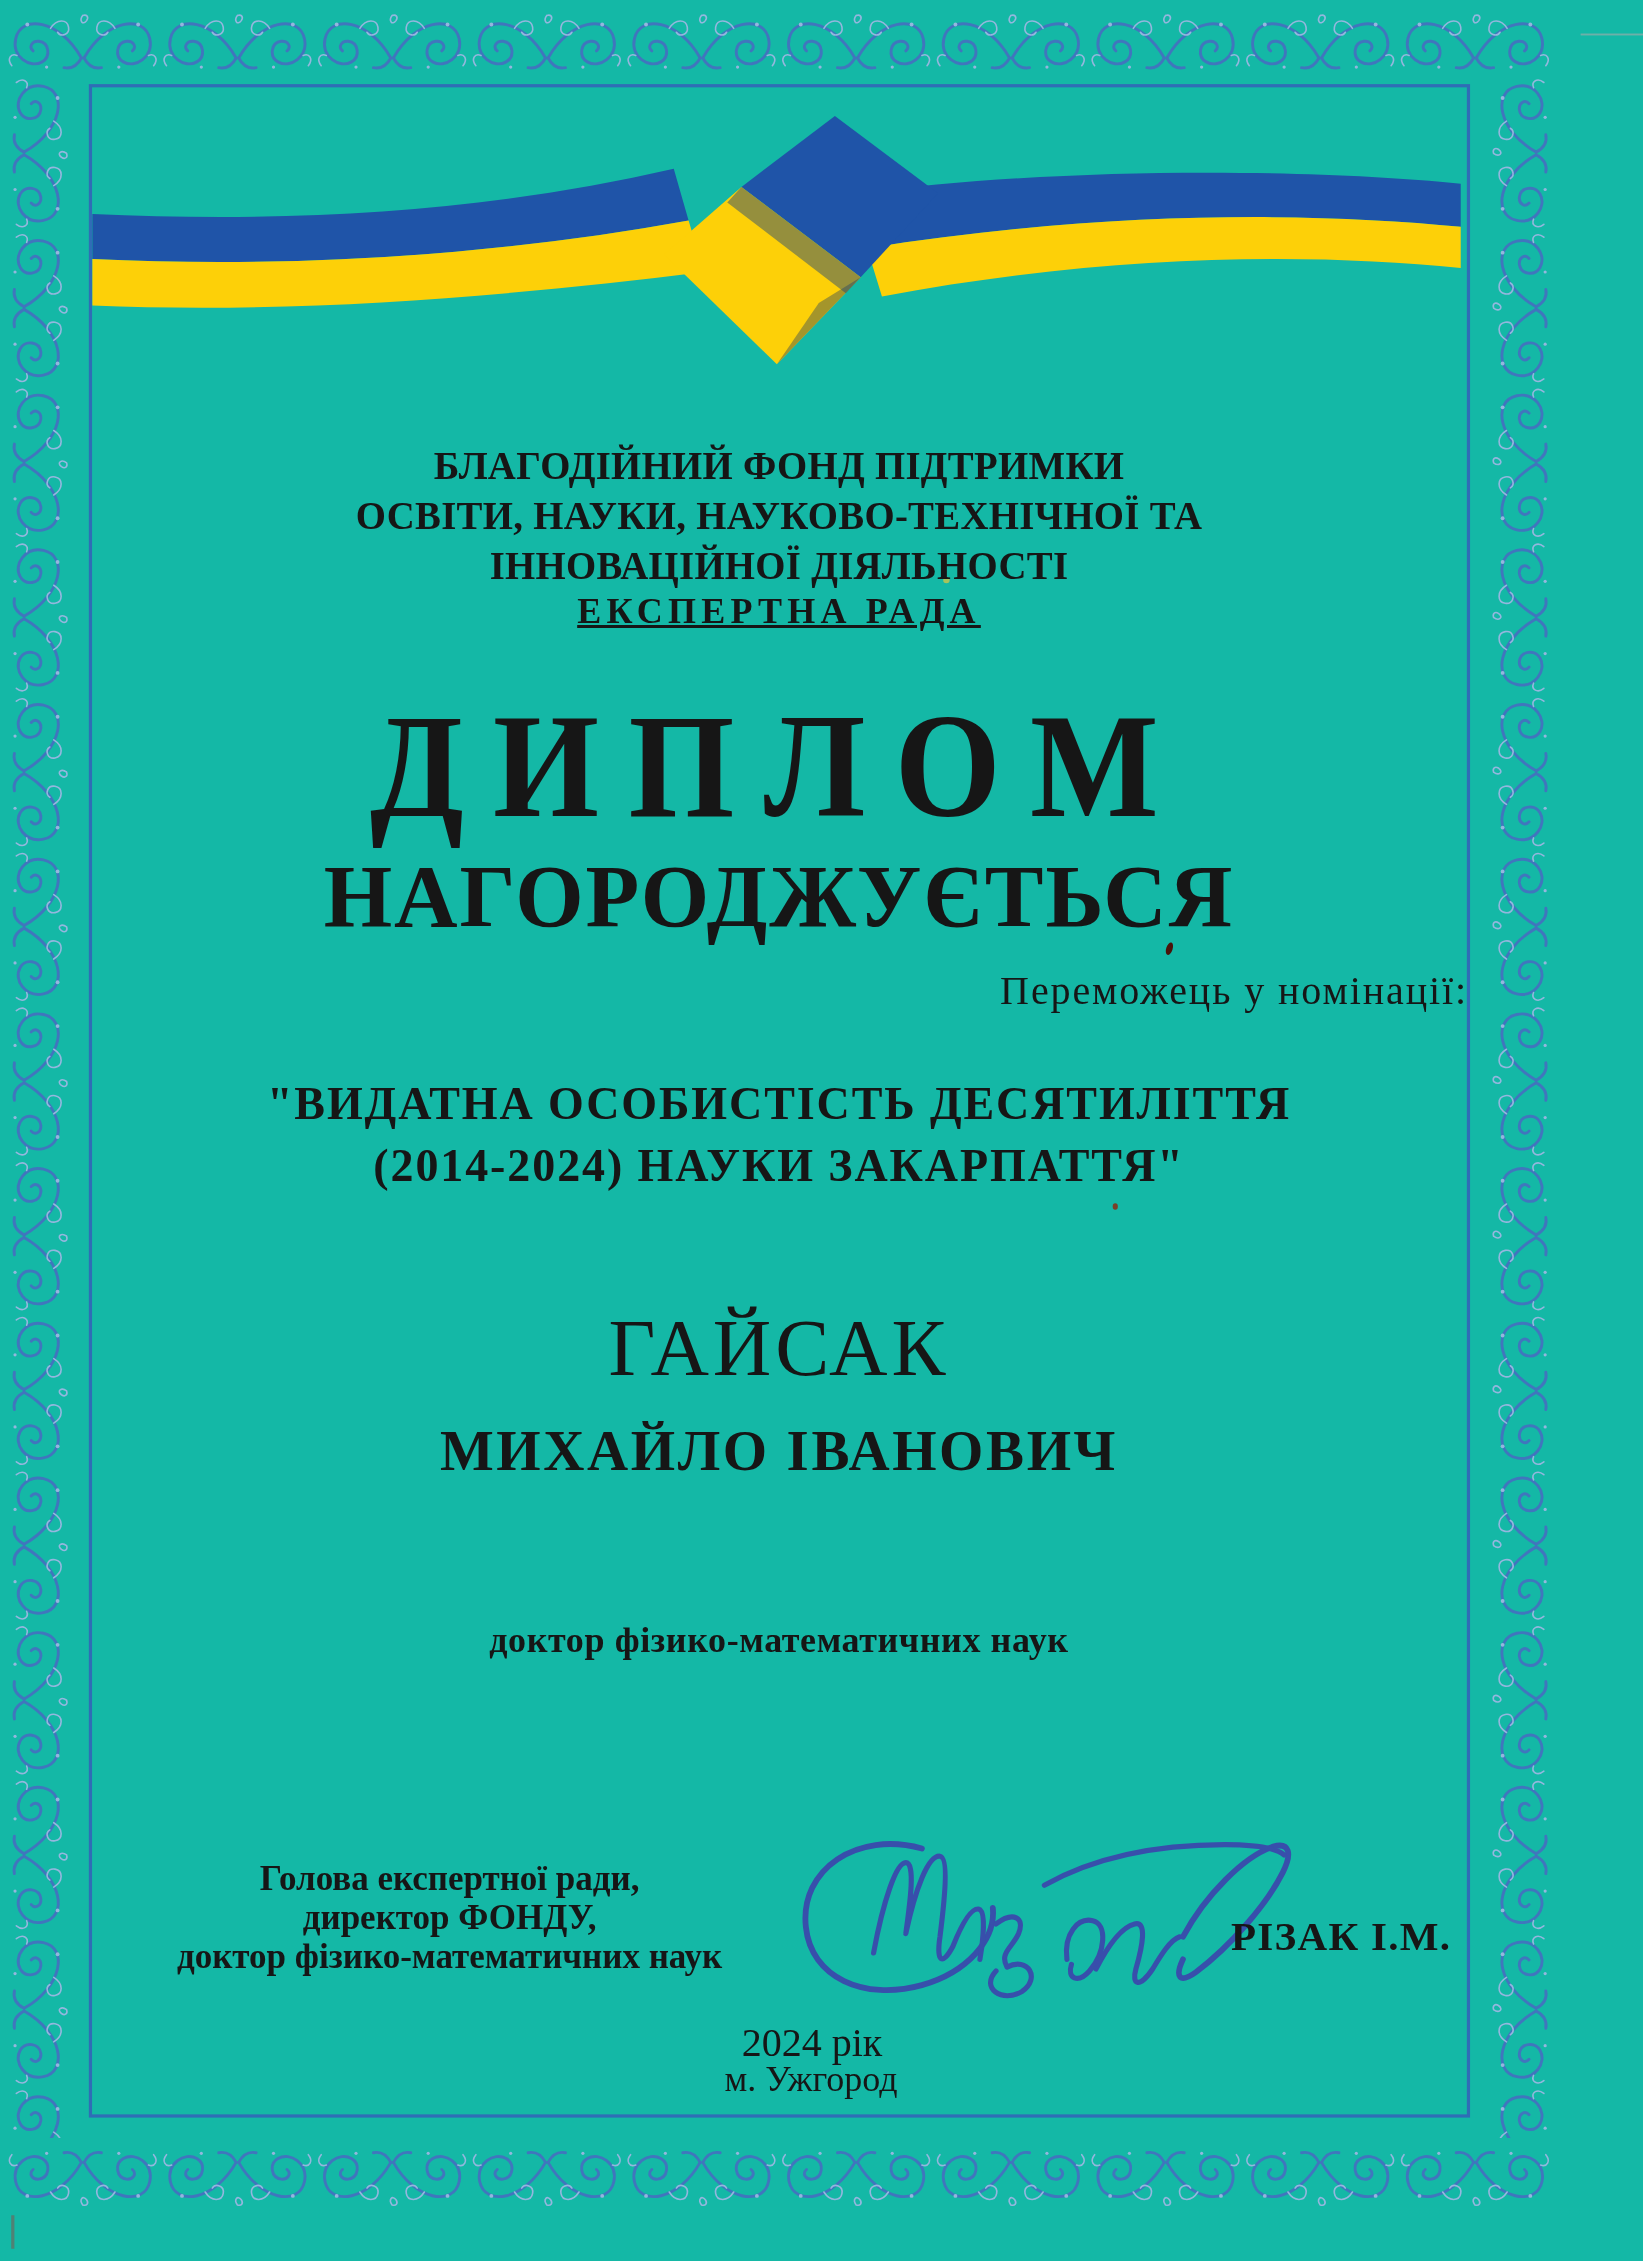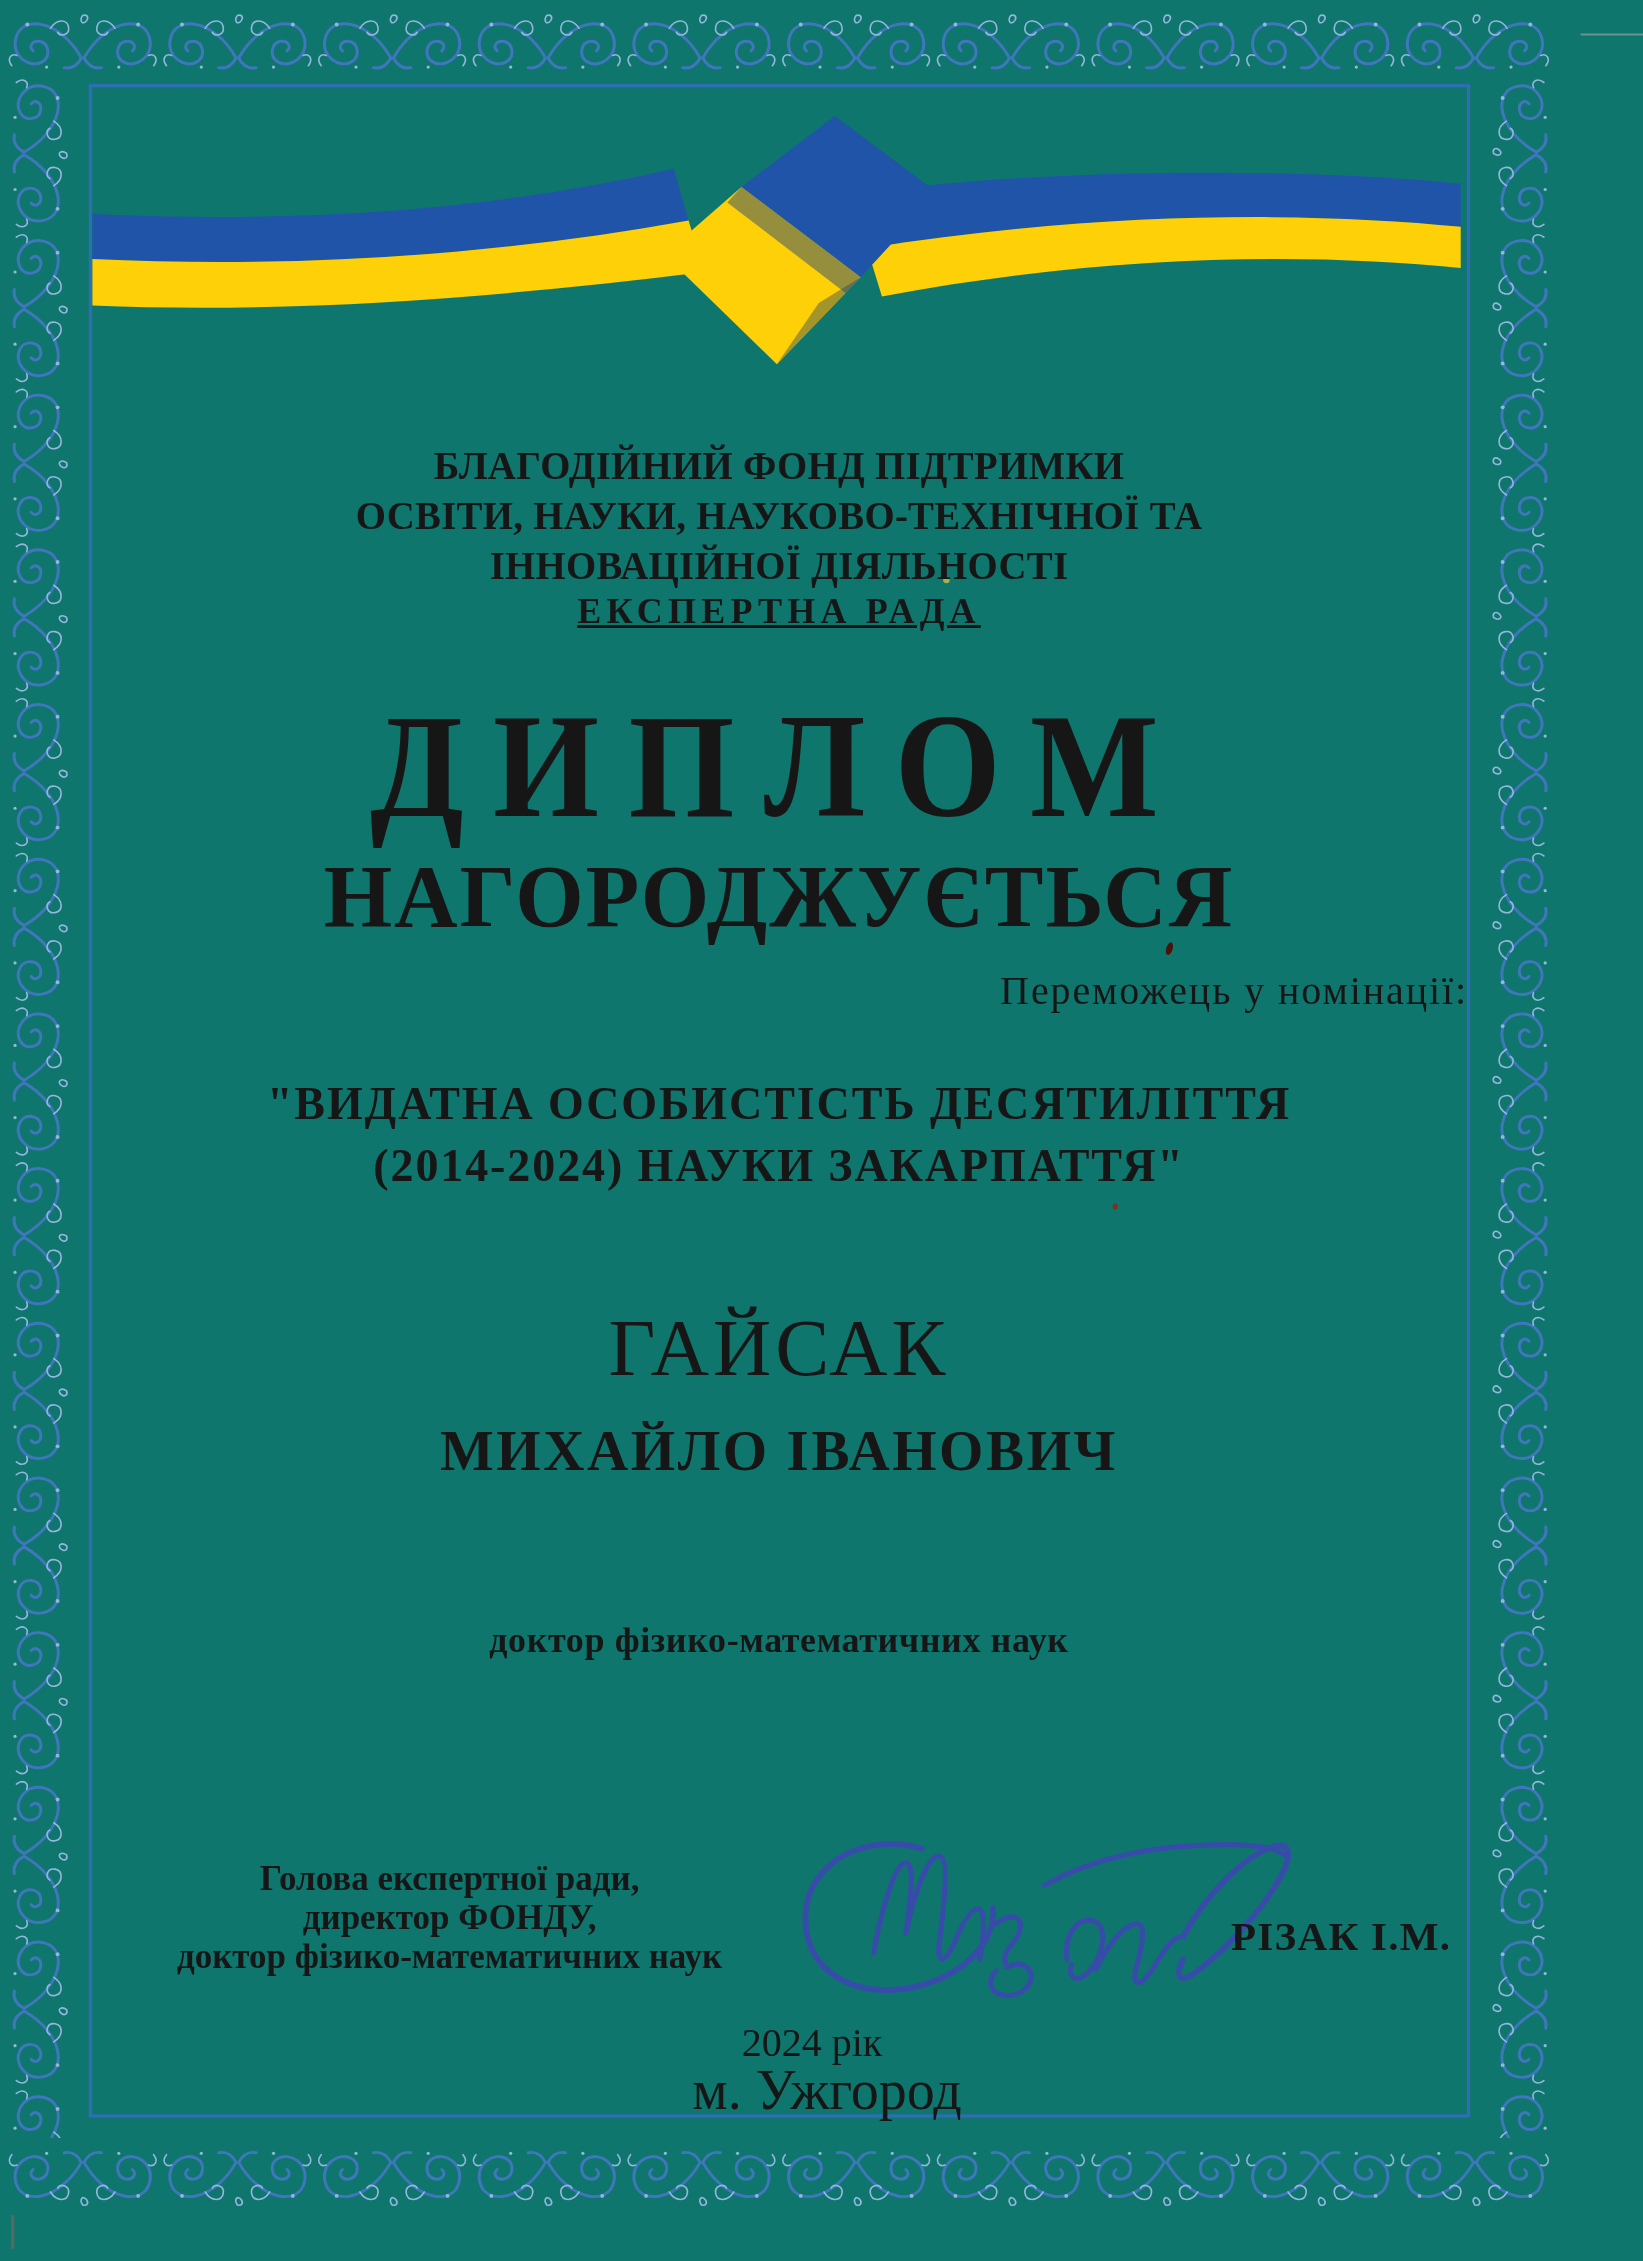--- a/index.html
+++ b/index.html
@@ -1,20 +1,20 @@
 <!DOCTYPE html>
 <html style="font-size:10.3px"><head>
 <meta charset="utf-8">
 <style>
   html,body{margin:0;padding:0;background:#ffffff;}
   .page{
     position:relative;
     width:1644px;
     height:2261px;
-    background:#0f766e;
+    background:#14b8a6;
     overflow:hidden;
     font-family:"Liberation Serif","DejaVu Serif",serif;
     color:#161616;
   }
   .art{position:absolute;left:0;top:0;width:1644px;height:2261px;}
   .txt{position:absolute;left:90px;width:1378px;text-align:center;white-space:nowrap;}
   .org{
     top:441px;
     font-size:40px;
     line-height:50px;
@@ -92,21 +92,21 @@
     position:absolute;
     left:1191px;
     top:1912px;
     font-size:41px;
     font-weight:700;
     letter-spacing:1.3px;
     white-space:nowrap;
     margin-left:40px;
   }
   .year{ top:2019px; font-size:40px; padding-left:33px; }
-  .city{ top:2058px; font-size:56px; padding-left:48px; }
+  .city{ top:2058px; font-size:36px; padding-left:32px; }
 </style>
 </head>
 <body>
 
 <div class="page">
 
   <svg class="art" viewBox="0 0 2550 3508" aria-hidden="true">
     <defs>
       <g id="motif">
 

